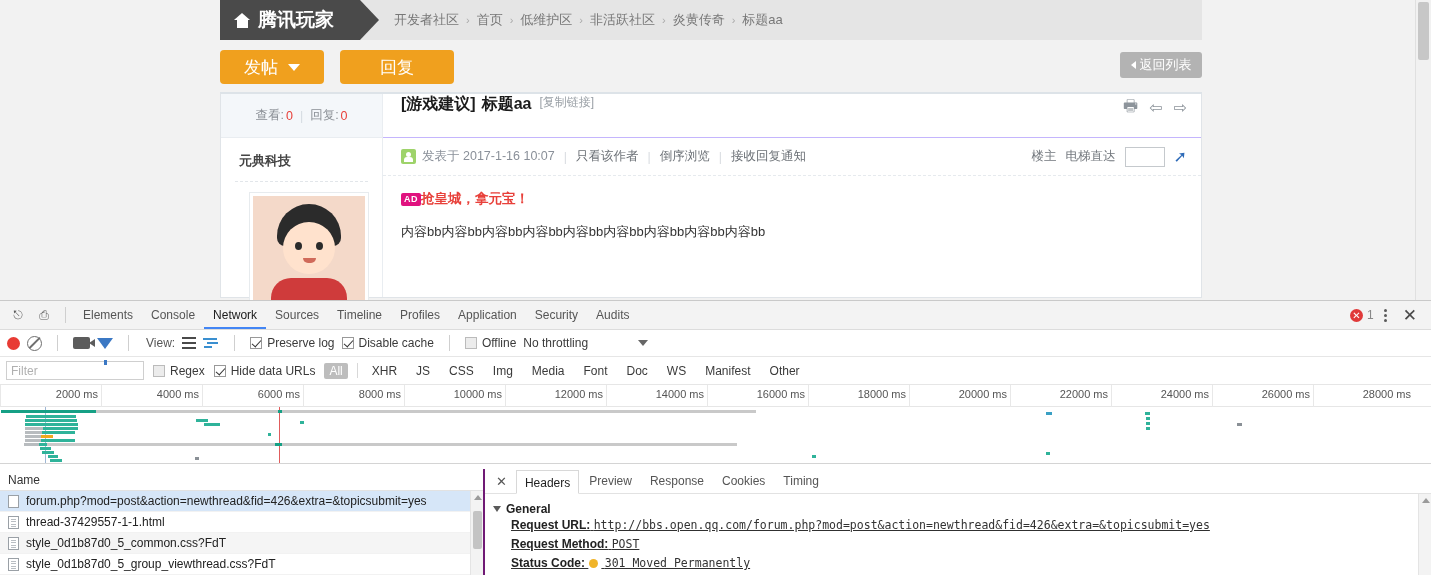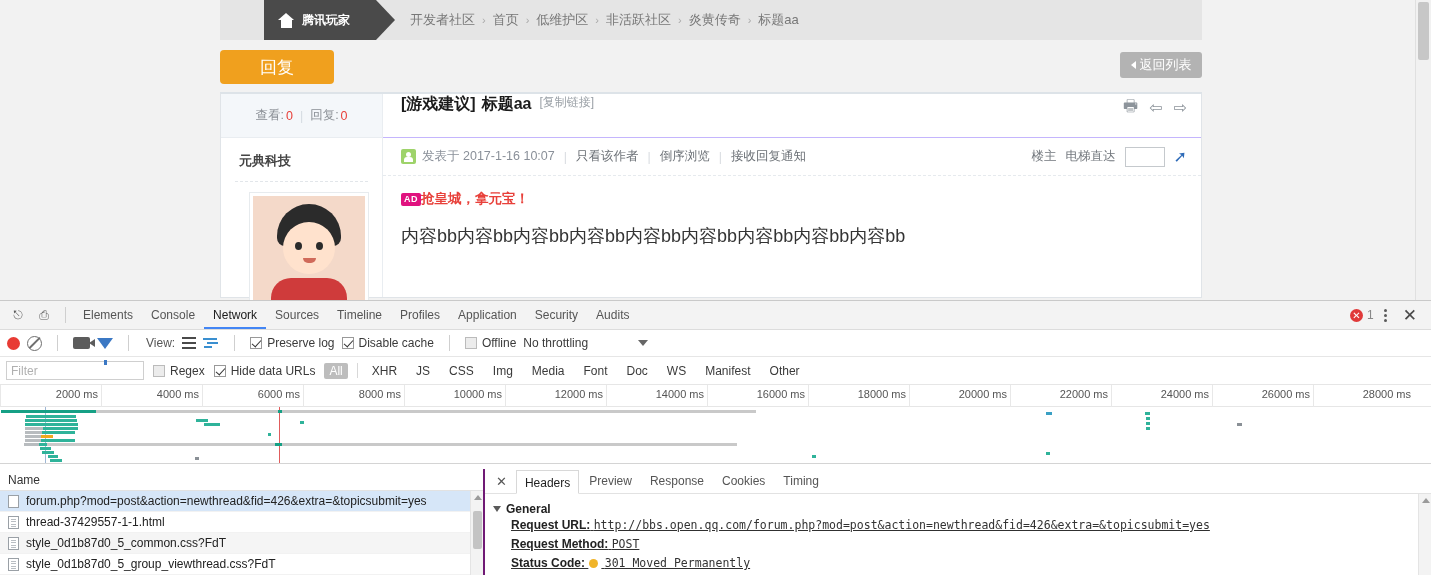--- a/index.html
+++ b/index.html
@@ -12,21 +12,21 @@
   }
 
   
   .page { position:absolute; left:0; top:0; width:1431px; height:300px; background:#f2f2f2; overflow:hidden; }
   .page-inner { position:absolute; left:220px; top:0; width:982px; height:300px; background:#f2f2f2; }
 
   
   .crumbbar { height:40px; background:#e5e5e5; display:flex; align-items:center; }
   .brandtag {
     position:relative; height:40px; padding:0 26px 0 14px; background:#4a4a4a;
-    display:flex; align-items:center; gap:7px; color:#fff; font-size:12px; font-weight:bold;margin-left:44px;
+    display:flex; align-items:center; gap:7px; color:#fff; font-size:19px; font-weight:bold;
   }
   .brandtag:after {
     content:""; position:absolute; right:-19px; top:0; width:0; height:0;
     border-top:20px solid transparent; border-bottom:20px solid transparent; border-left:19px solid #4a4a4a;
   }
   .home-ico { width:17px; height:15px; position:relative; flex:none; }
   .home-ico:before {
     content:""; position:absolute; left:0; top:0; width:0; height:0;
     border-left:8.5px solid transparent; border-right:8.5px solid transparent; border-bottom:7px solid #fff;
   }
@@ -82,21 +82,21 @@
   .poster-ico { width:15px; height:15px; background:#9ed36a; border-radius:2px; margin-right:6px; position:relative; flex:none; }
   .poster-ico:before { content:""; position:absolute; left:5px; top:2.5px; width:5px; height:5px; background:#fff; border-radius:50%; }
   .poster-ico:after { content:""; position:absolute; left:3px; top:8px; width:9px; height:5px; background:#fff; border-radius:3px 3px 0 0; }
   .t-meta .right { margin-left:auto; display:flex; align-items:center; gap:9px; color:#72777d; }
   .floor-input { width:40px; height:20px; border:1px solid #c5c9cd; background:#fff; }
   .wrench { color:#2e6bb8; font-size:16px; }
   .t-body { padding:14px 18px 0 18px; }
   .ad-line { display:flex; align-items:center; margin-bottom:14px; }
   .ad-badge { background:#e0127f; color:#fff; font-size:9px; padding:1.5px 3px; border-radius:2px; font-weight:bold; letter-spacing:.5px; }
   .ad-text { color:#e8403a; font-size:13.5px; font-weight:bold; }
-  .body-text { font-size:18px; color:#333; line-height:1.6; }
+  .body-text { font-size:13px; color:#333; line-height:1.6; }
 
   
   .page-sb { position:absolute; right:0; top:0; width:16px; height:300px; background:#f1f1f1; border-left:1px solid #e0e0e0; }
   .page-sb .thumb { position:absolute; left:2px; top:2px; width:11px; height:58px; background:#c7c7c7; border-radius:2px; }
 
   
   .dt { position:absolute; left:0; top:300px; width:1431px; height:275px; background:#fff; border-top:1px solid #c9c9c9; font-size:12px; color:#303030; }
 
   .dt-tabs { height:29px; display:flex; align-items:center; border-bottom:1px solid #dcdcdc; background:#f3f3f3; padding-left:5px; }
   .dt-ico-btn { width:26px; height:26px; display:flex; align-items:center; justify-content:center; color:#5a5a5a; cursor:pointer; }
@@ -196,20 +196,24 @@
         <span class="crumb-sep">›</span>
         <a href="#">非活跃社区</a>
         <span class="crumb-sep">›</span>
         <a href="#">炎黄传奇</a>
         <span class="crumb-sep">›</span>
         <a href="#">标题aa</a>
       </div>
     </div>
 
     <div class="actionbar">
+      <button class="btn-orange btn-post">
+        <span>发帖</span>
+        <span class="caret-dn"></span>
+      </button>
       <button class="btn-orange btn-reply">
         <span>回复</span>
       </button>
       <button class="btn-back">
         <span class="caret-lf"></span>
         <span>返回列表</span>
       </button>
     </div>
 
     <div class="thread">

